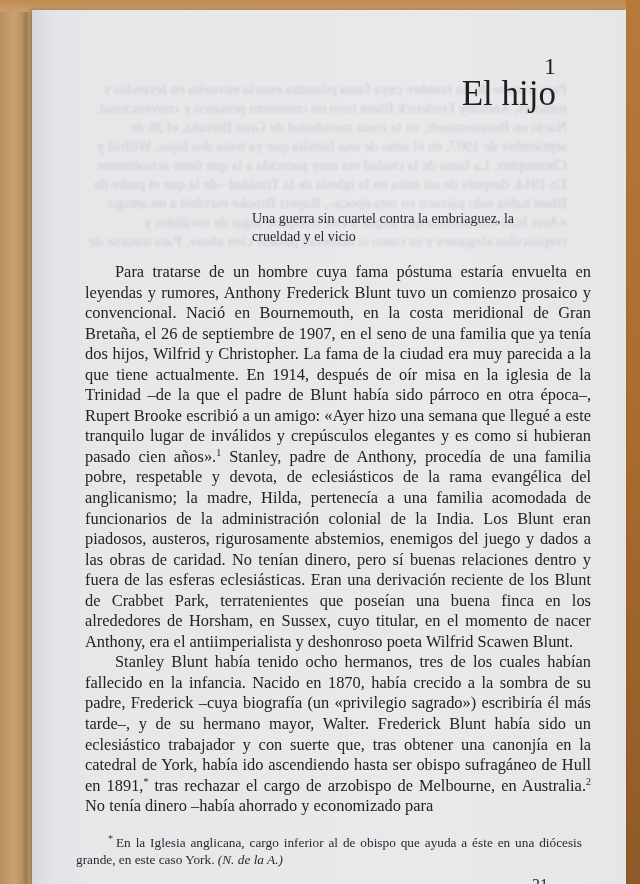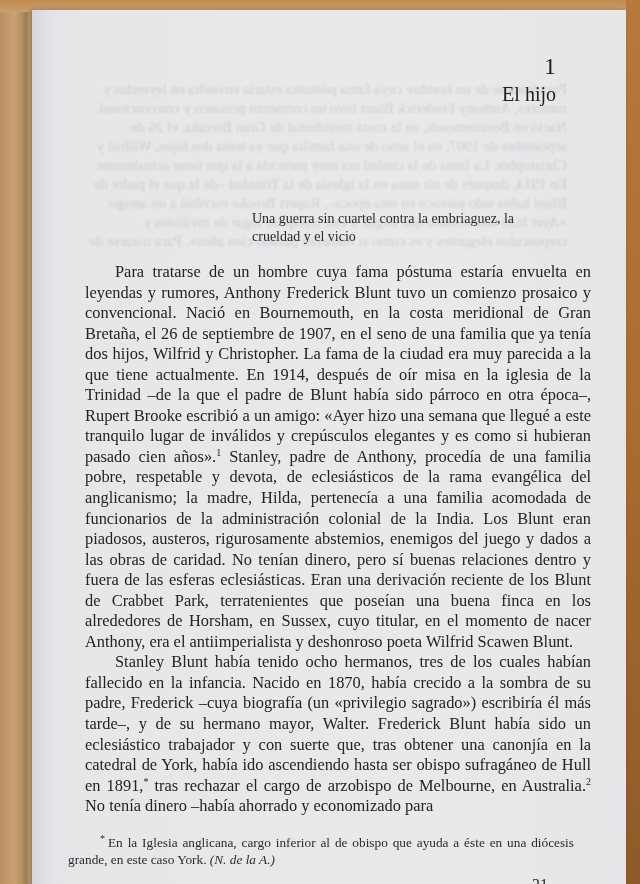--- a/index.html
+++ b/index.html
@@ -24,36 +24,36 @@
   .showthrough {
     position:absolute; left:55px; top:70px; width:480px; height:170px;
     opacity:0.13; color:#223; font-size:15px; line-height:19px;
     transform: scaleX(-1); overflow:hidden; filter: blur(1px);
     white-space:pre-wrap;
   }
   .chapter-num {
     position:absolute; right:70px; top:42px; font-size:24px; color:#1f1f22; line-height:28px;
   }
   .chapter-title {
-    position:absolute; right:70px; top:68px; font-size:20px; color:#1f1f22; line-height:32px;margin-left:48px;
+    position:absolute; right:70px; top:68px; font-size:35px; color:#1f1f22; line-height:32px;margin-left:48px;
   }
   .epigraph {
     position:absolute; right:74px; top:200px; width:300px; 
     font-size:14px; line-height:18px; color:#2a2a2e;
   }
   .body-text {
     position:absolute; left:53px; top:252px; width:506px;
     font-size:16.4px; line-height:20.55px; color:#232326;
     text-align:justify;
   }
   .body-text p { margin:0; text-indent:30px; }
   .body-text p.first { text-indent:30px; }
   sup { font-size:10px; line-height:0; vertical-align:6px; }
   .footnote {
-    position:absolute; left:36px; top:820px; width:506px;
+    position:absolute; left:44px; top:820px; width:506px;
     font-size:13.3px; line-height:17px; color:#2a2a2e; text-align:justify;
   }
   .footnote .mark { display:inline-block; margin-left:32px; font-size:10px; vertical-align:5px; margin-right:3px; }
   .footnote i { font-style:italic; }
   .page-number {
     position:absolute; right:78px; top:866px; font-size:16px; color:#2a2a2e;
   }
 </style>
 </head>
 <body>

